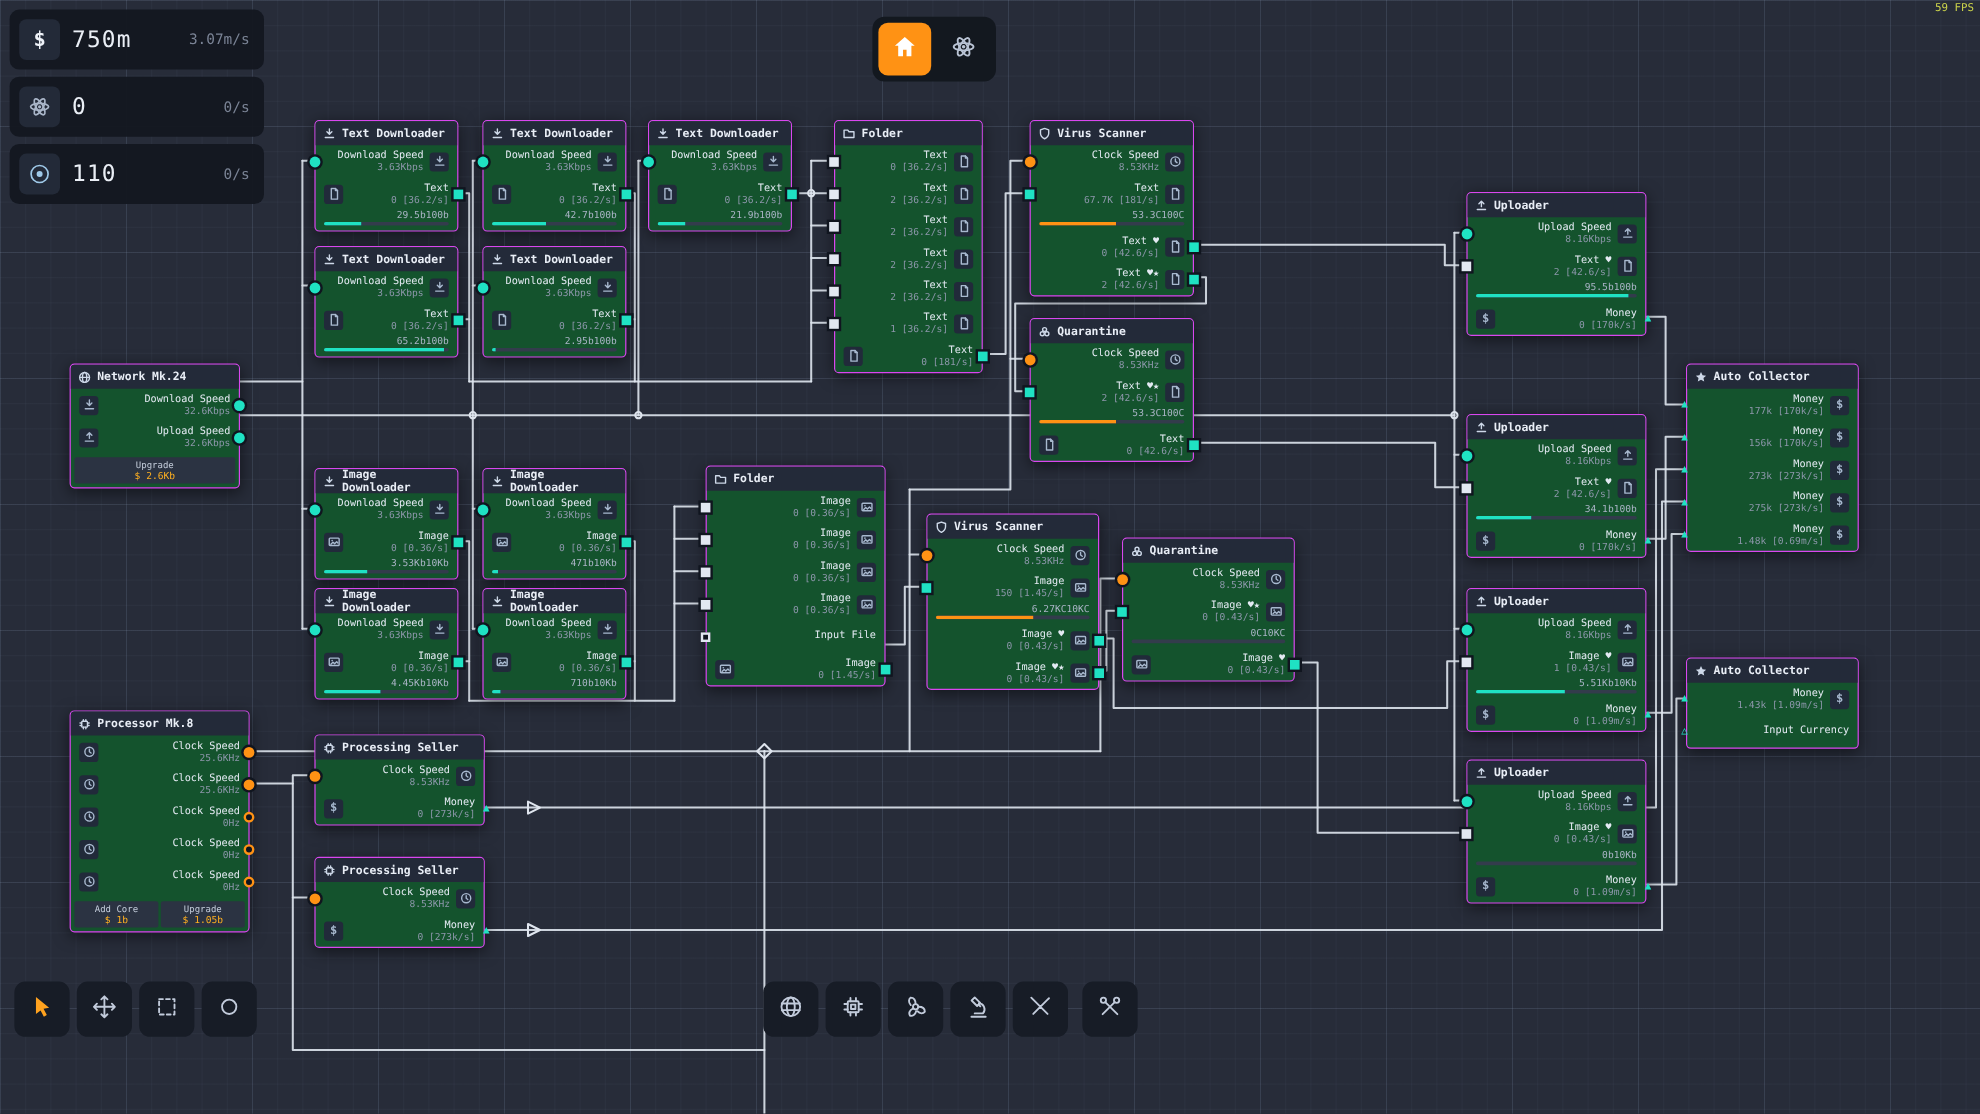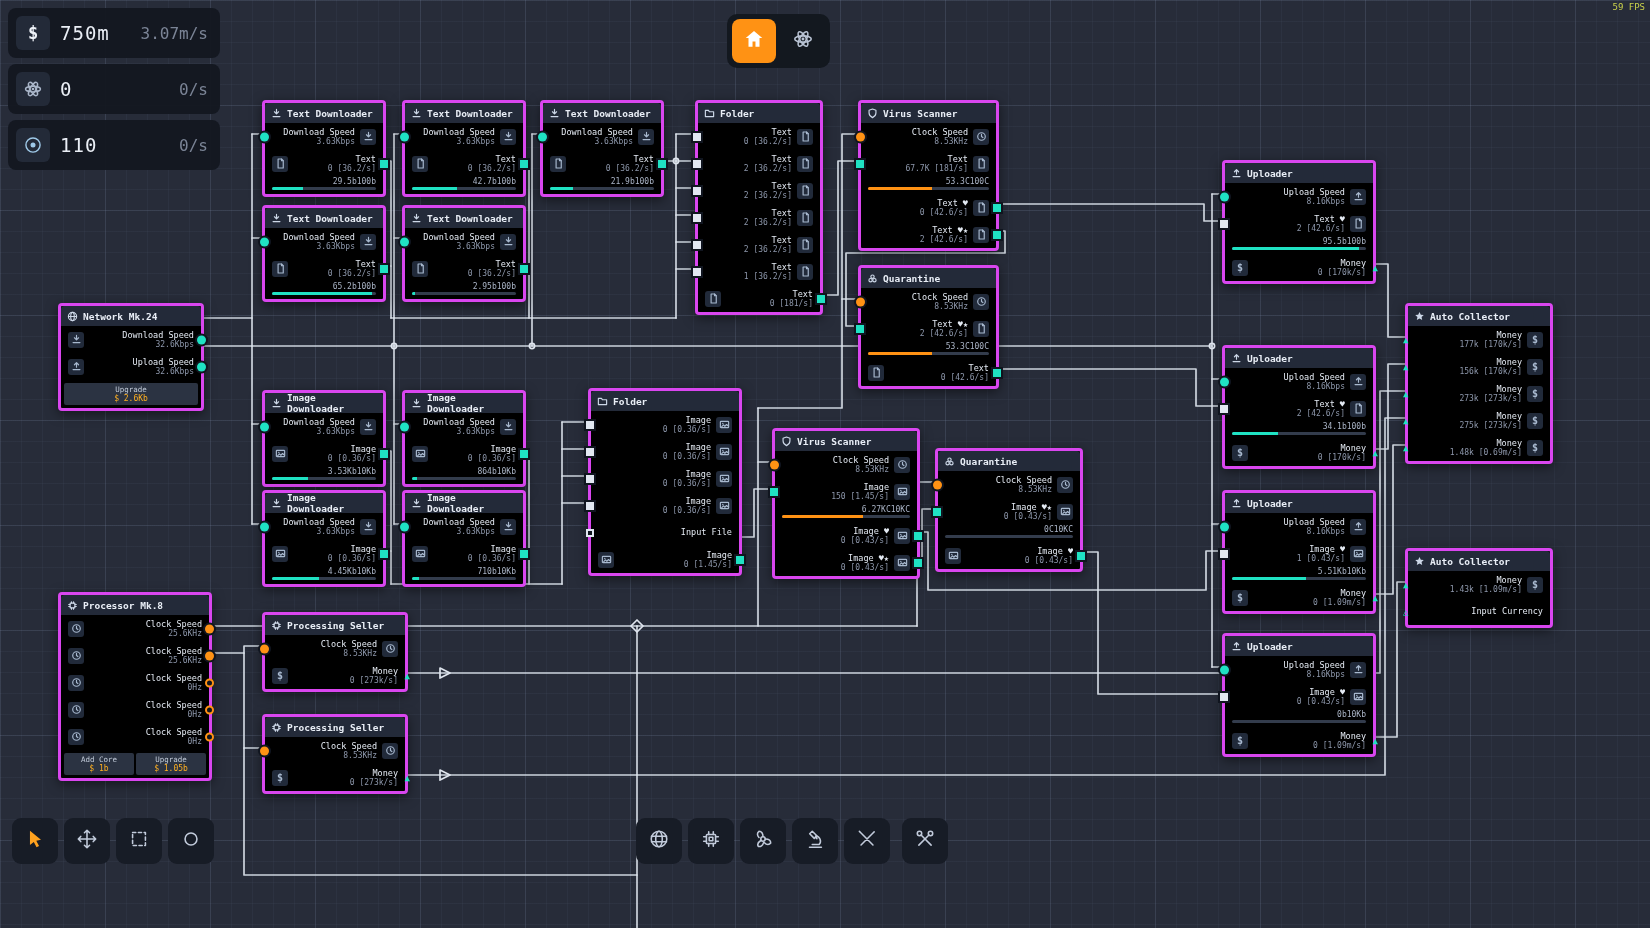--- a/index.html
+++ b/index.html
@@ -15,21 +15,21 @@
     font-family:"DejaVu Sans Mono", monospace;
     color:#dfe5ee;
   }
   svg *{stroke:currentColor;fill:none;stroke-width:1.7;stroke-linecap:round;stroke-linejoin:round;}
   svg .f{fill:currentColor;stroke:none;}
 
   #canvas{position:absolute;inset:0;}
   #wires{position:absolute;left:0;top:0;z-index:1;}
 
   
-  .node{position:absolute;z-index:2;background:#000000;border:3px solid #d946ef;border-radius:4px;
+  .node{position:absolute;z-index:2;background:#14532d;border:1px solid #d946ef;border-radius:4px;
         box-shadow:0 3px 12px rgba(0,0,0,.5);}
   .nhead{display:flex;align-items:center;gap:5px;background:#232a39;border-radius:3px 3px 0 0;
          padding:0 6px;height:20px;box-sizing:border-box;font-size:9.5px;font-weight:bold;color:#e9eef6;}
   .nhicon{display:flex;color:#cdd8e8;}
   .nhead svg{width:11px;height:11px;}
   .nrow{position:relative;display:flex;align-items:center;gap:5px;padding:2px 7px;height:27px;box-sizing:border-box;}
   .rtext{flex:1;display:flex;flex-direction:column;align-items:flex-end;line-height:1.2;overflow:hidden;}
   .rlabel{font-size:8.5px;color:#e4eaf3;white-space:nowrap;}
   .rvalue{font-size:8px;color:#8d97ab;white-space:nowrap;}
   .ibox{width:16px;height:16px;border-radius:3px;background:#212a3a;display:flex;align-items:center;
@@ -56,21 +56,21 @@
   .nfbtn .fp{font-size:8px;color:#ffb020;font-weight:normal;}
 
   
   .chrome{position:absolute;z-index:10;}
   .res-panel{position:absolute;left:8px;width:212px;height:50px;background:rgba(19,23,32,.95);
              border-radius:8px;display:flex;align-items:center;padding:0 12px 0 8px;box-sizing:border-box;gap:10px;}
   .res-icon{width:34px;height:34px;border-radius:6px;background:#232a38;display:flex;align-items:center;
             justify-content:center;font-size:17px;font-weight:bold;color:#eef2f8;flex:0 0 auto;}
   .res-icon svg{width:20px;height:20px;}
   .res-value{font-size:19px;color:#eaeef5;letter-spacing:1px;}
-  .res-rate{margin-left:auto;font-size:16px;color:#7b8496;}
+  .res-rate{margin-left:auto;font-size:12px;color:#7b8496;}
   .btn{background:#171c26;border-radius:9px;display:flex;align-items:center;justify-content:center;
        color:#c2cbdb;cursor:pointer;}
   .btn svg{width:22px;height:22px;}
   .btn.b46{width:46px;height:46px;position:absolute;}
   .topbar{position:absolute;left:727px;top:14px;height:54px;background:#13181f;border-radius:10px;
           display:flex;align-items:center;gap:5px;padding:0 5px;}
   .tb-btn{width:44px;height:44px;border-radius:8px;display:flex;align-items:center;justify-content:center;
           color:#b9c3d4;cursor:pointer;}
   .tb-btn svg{width:22px;height:22px;}
   .tb-btn.active{background:#ff9214;color:#ffffff;}
@@ -811,21 +811,21 @@
           </svg>
         </span>
         <div class="rtext">
           <div class="rlabel">Image</div>
           <div class="rvalue">0 [0.36/s]</div>
         </div>
         <span class="port right sq-teal"></span>
       </div>
       <div class="barrow">
         <div class="barlabels">
-          <span>864b</span>
+          <span>471b</span>
           <span>10Kb</span>
         </div>
         <div class="track">
           <div class="fill teal" style="width:5%"></div>
         </div>
       </div>
     </div>
     <div class="node" style="left: 262px; top: 490px; width: 118px;">
       <div class="nhead">
         <span class="nhicon">

